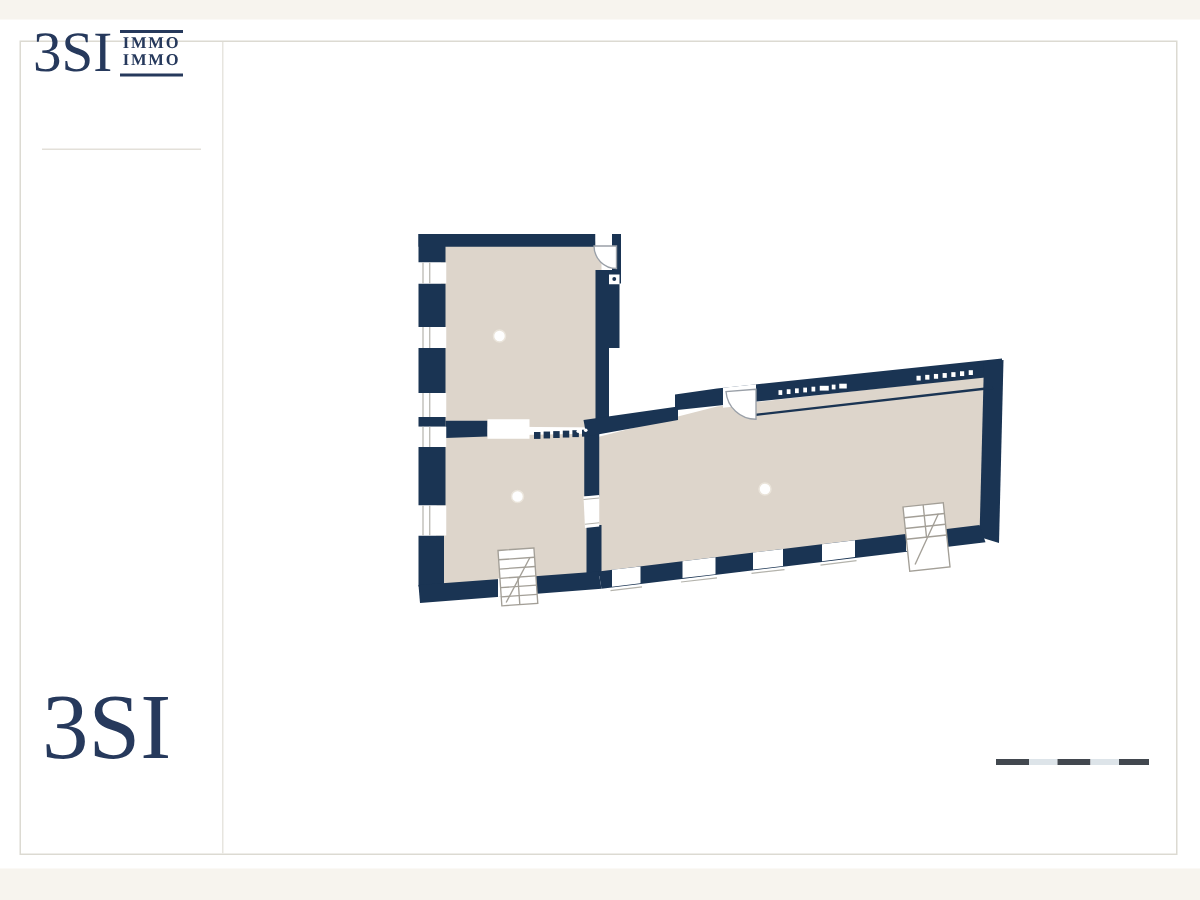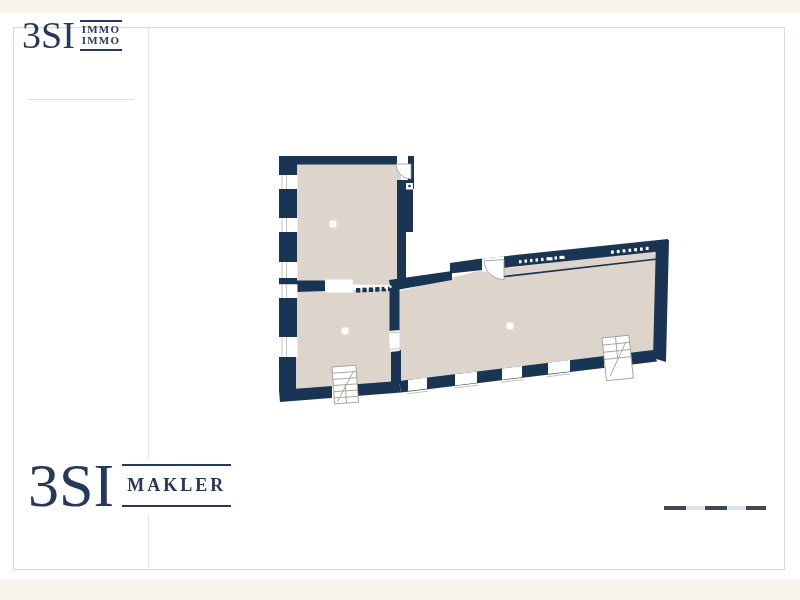--- a/index.html
+++ b/index.html
@@ -206,21 +206,20 @@
     <line x1="0" y1="7.2" x2="27" y2="7.2"></line>
     <line x1="0" y1="14.4" x2="27" y2="14.4"></line>
     <line x1="0" y1="21.6" x2="27" y2="21.6"></line>
     <line x1="13.5" y1="0" x2="13.5" y2="21.6"></line>
     <line x1="4" y1="39" x2="23" y2="7"></line>
   </g>
 </svg>
 
 <div class="footer-logo">
   <span class="brand">3SI</span>
-  <span class="word-box">MAKLER</span>
 </div>
 
 <div class="scale-bar">
   <span class="seg-dark w0"></span>
   <span class="seg-light w1"></span>
   <span class="seg-dark w2"></span>
   <span class="seg-light w3"></span>
   <span class="seg-dark w4"></span>
 </div>
 

